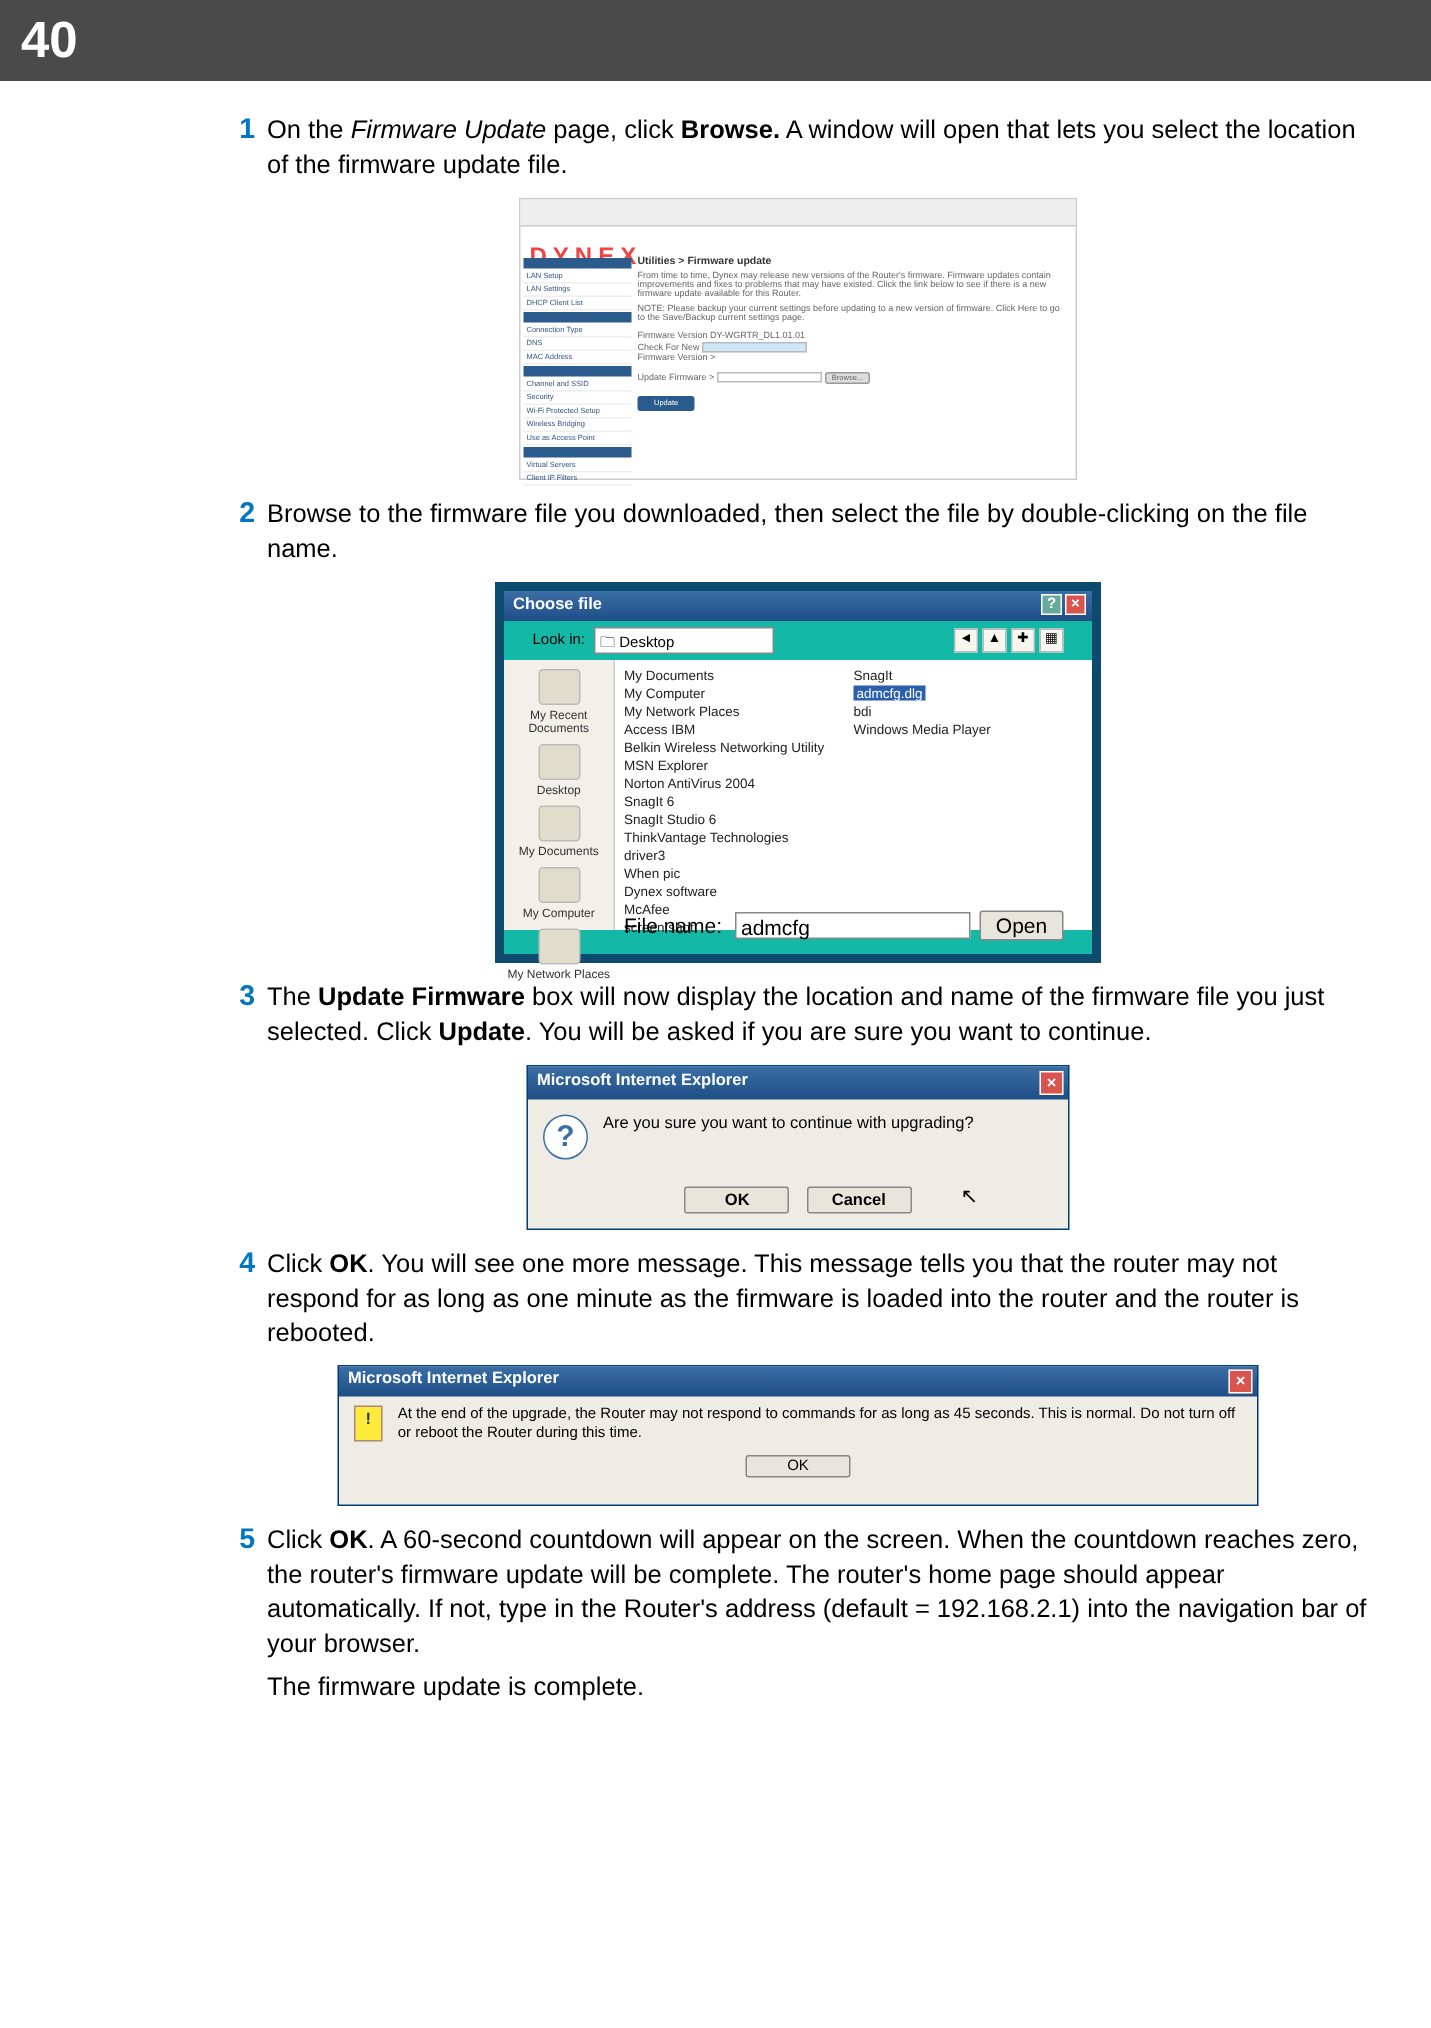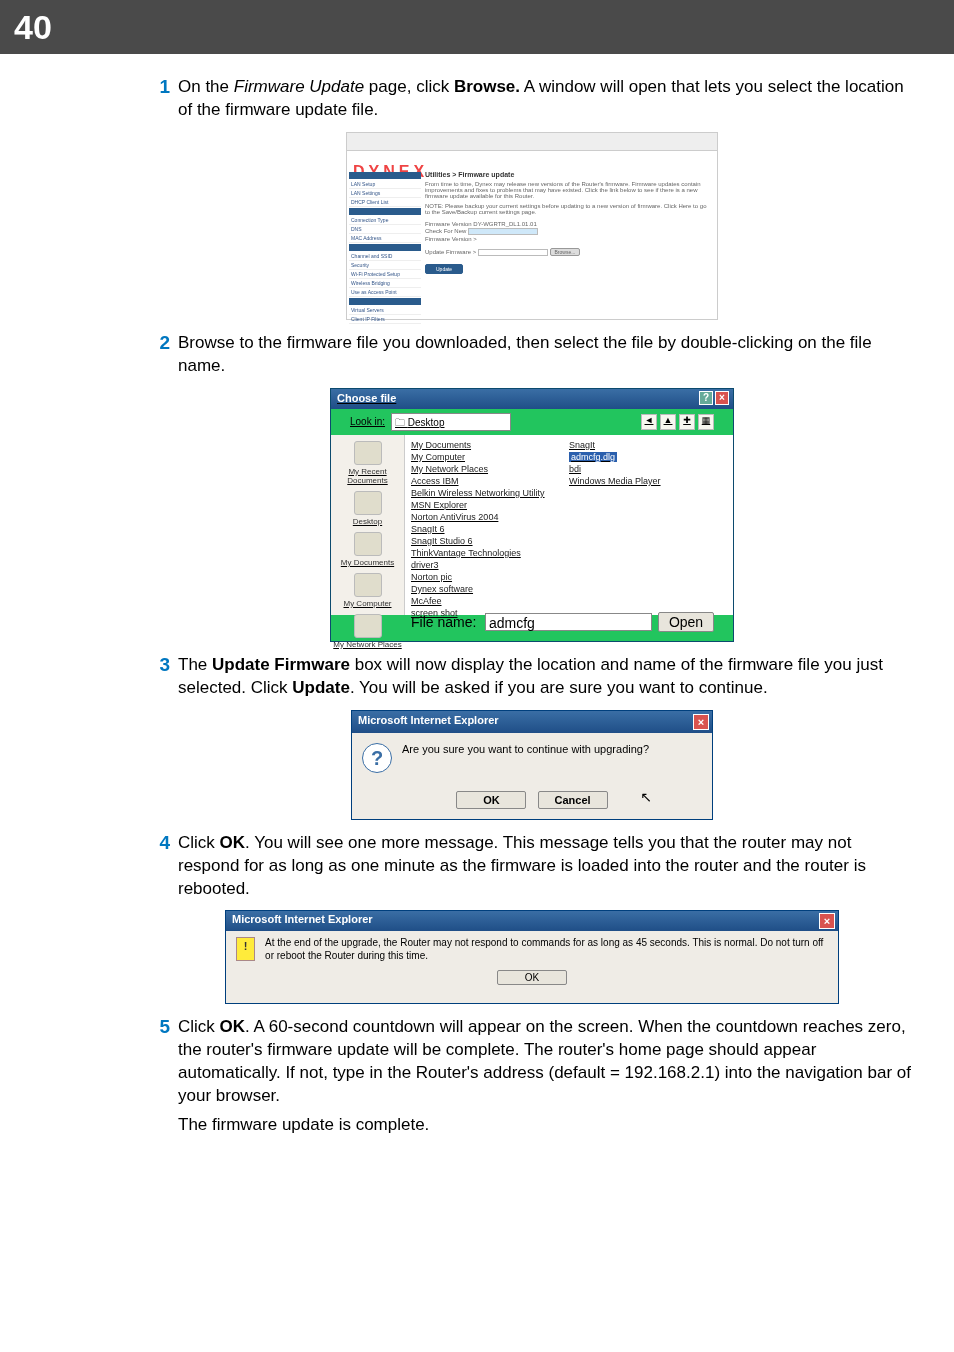--- a/index.html
+++ b/index.html
@@ -75,21 +75,21 @@
   .fig1 .sidebar .it { font-size:5px; color:#358; padding:1px 2px; border-bottom:1px solid #eee; }
   .fig1 .sidebar .blk { background:#2a5b8c; height:7px; margin:1px 0; }
   .fig1 .main { position:absolute; left:78px; top:38px; right:4px; font-size:6px; color:#666; }
   .fig1 .main .ttl { font-weight:bold; color:#333; font-size:7px; margin-bottom:3px;}
   .fig1 .main .row { margin:1px 0; }
   .fig1 .main .fld { display:inline-block; border:1px solid #bbb; background:#cfe8f9; width:70px; height:7px; vertical-align:middle;}
   .fig1 .main .btn { display:inline-block; border:1px solid #999; background:#ddd; font-size:5px; padding:0 4px; border-radius:2px;}
 
   
   .fig2 {
-    width: 404px; height: 254px; display:inline-block; position:relative; border:1px solid #0c4a6e; background:#22c55e; text-align:left; font-size:10px;text-decoration:underline;
+    width: 404px; height: 254px; display:inline-block; position:relative; border:6px solid #0c4a6e; background:#14b8a6; text-align:left; font-size:10px;
   }
   .fig2 .titlebar { height:20px; background:linear-gradient(#3a6ea5,#1f4e87); color:#fff; font-weight:bold; font-size:11px; padding:3px 6px; position:relative;}
   .fig2 .titlebar .qx { position:absolute; right:4px; top:2px; display:flex; gap:2px;}
   .fig2 .titlebar .qx span { width:14px; height:14px; background:#6a9; border:1px solid #fff; font-size:10px; text-align:center; line-height:12px;}
   .fig2 .lookin { padding:4px 19px; font-size:10px; display:flex; align-items:center; gap:6px;}
   .fig2 .lookin .combo { flex:0 0 120px; border:1px solid #888; background:#fff; height:18px; font-size:10px; padding:1px 3px;}
   .fig2 .lookin .icons { margin-left:auto; display:flex; gap:3px;}
   .fig2 .lookin .icons span { width:16px; height:16px; border:1px solid #bbb; background:#f7f7f0; font-size:9px; text-align:center;}
   .fig2 .body { display:flex; height:180px; }
   .fig2 .places { width:74px; background:#f3f0ea; border-right:1px solid #ccc; text-align:center; font-size:8px; color:#333;}
@@ -236,21 +236,21 @@
             <div class="li">My Computer</div>
             <div class="li">My Network Places</div>
             <div class="li">Access IBM</div>
             <div class="li">Belkin Wireless Networking Utility</div>
             <div class="li">MSN Explorer</div>
             <div class="li">Norton AntiVirus 2004</div>
             <div class="li">SnagIt 6</div>
             <div class="li">SnagIt Studio 6</div>
             <div class="li">ThinkVantage Technologies</div>
             <div class="li">driver3</div>
-            <div class="li">Norton pic</div>
+            <div class="li">When pic</div>
             <div class="li">Dynex software</div>
             <div class="li">McAfee</div>
             <div class="li">screen shot</div>
           </div>
           <div class="col">
             <div class="li">SnagIt</div>
             <div class="li"><span class="sel">admcfg.dlg</span></div>
             <div class="li">bdi</div>
             <div class="li">Windows Media Player</div>
           </div>

